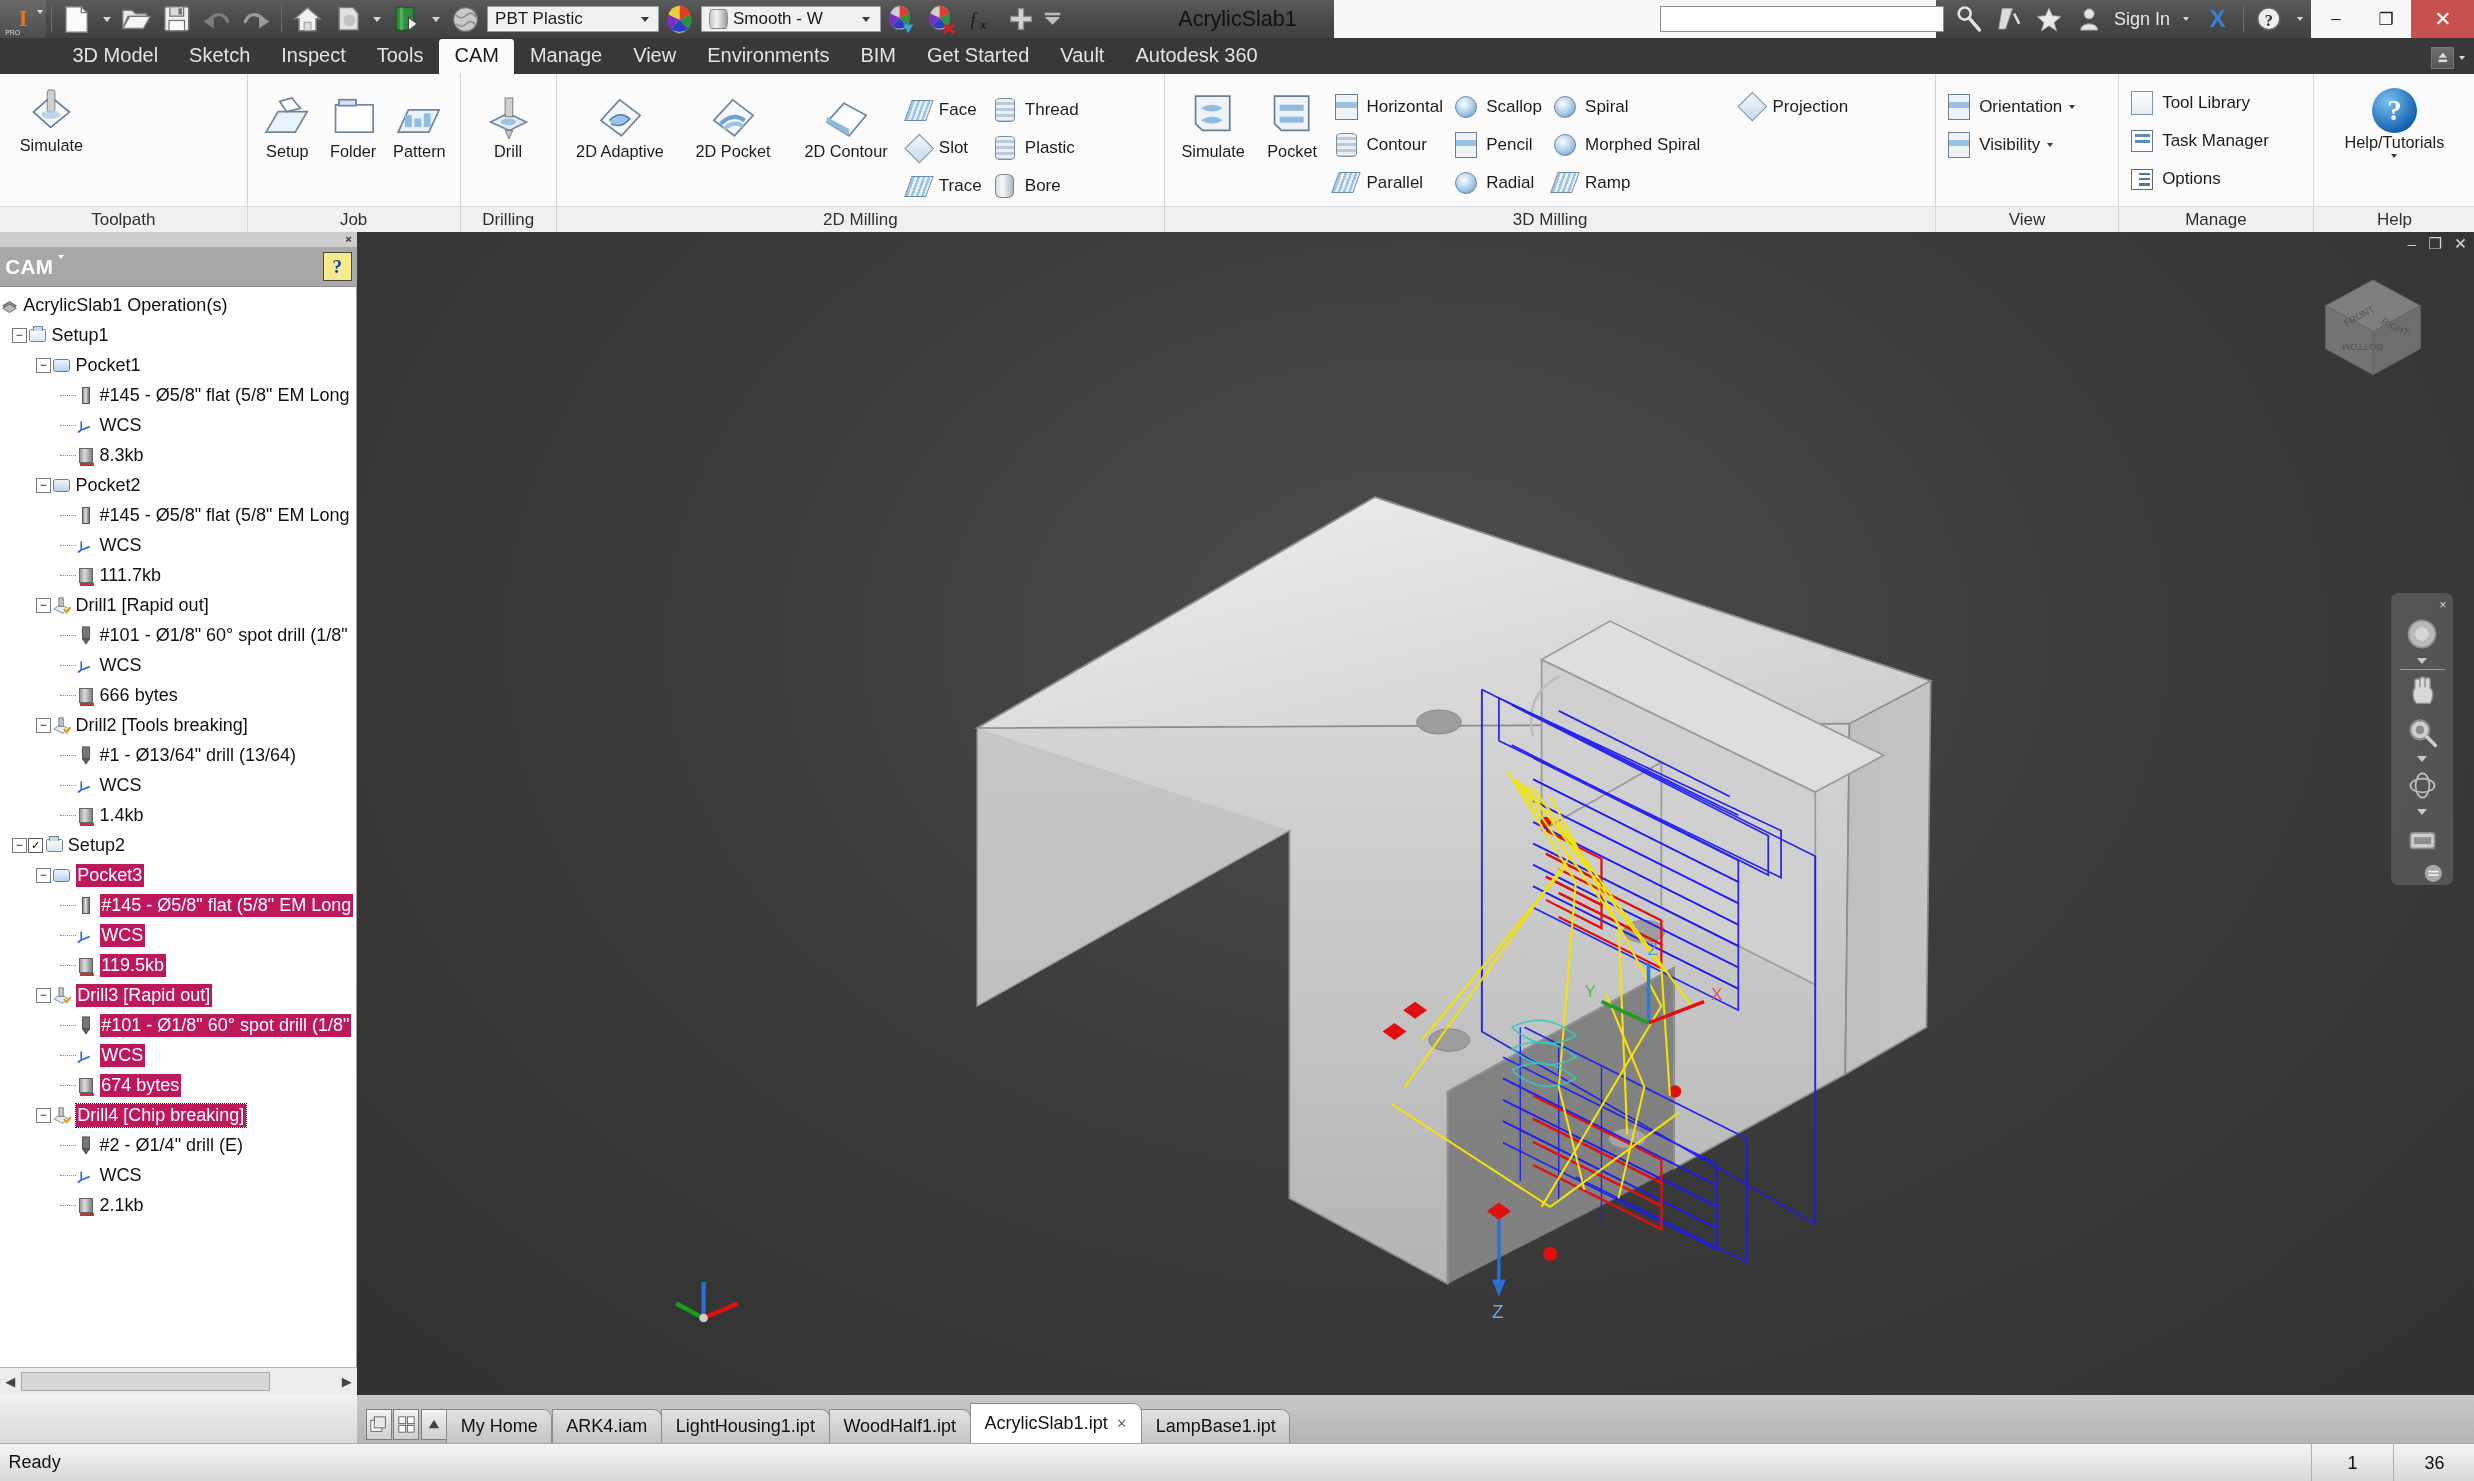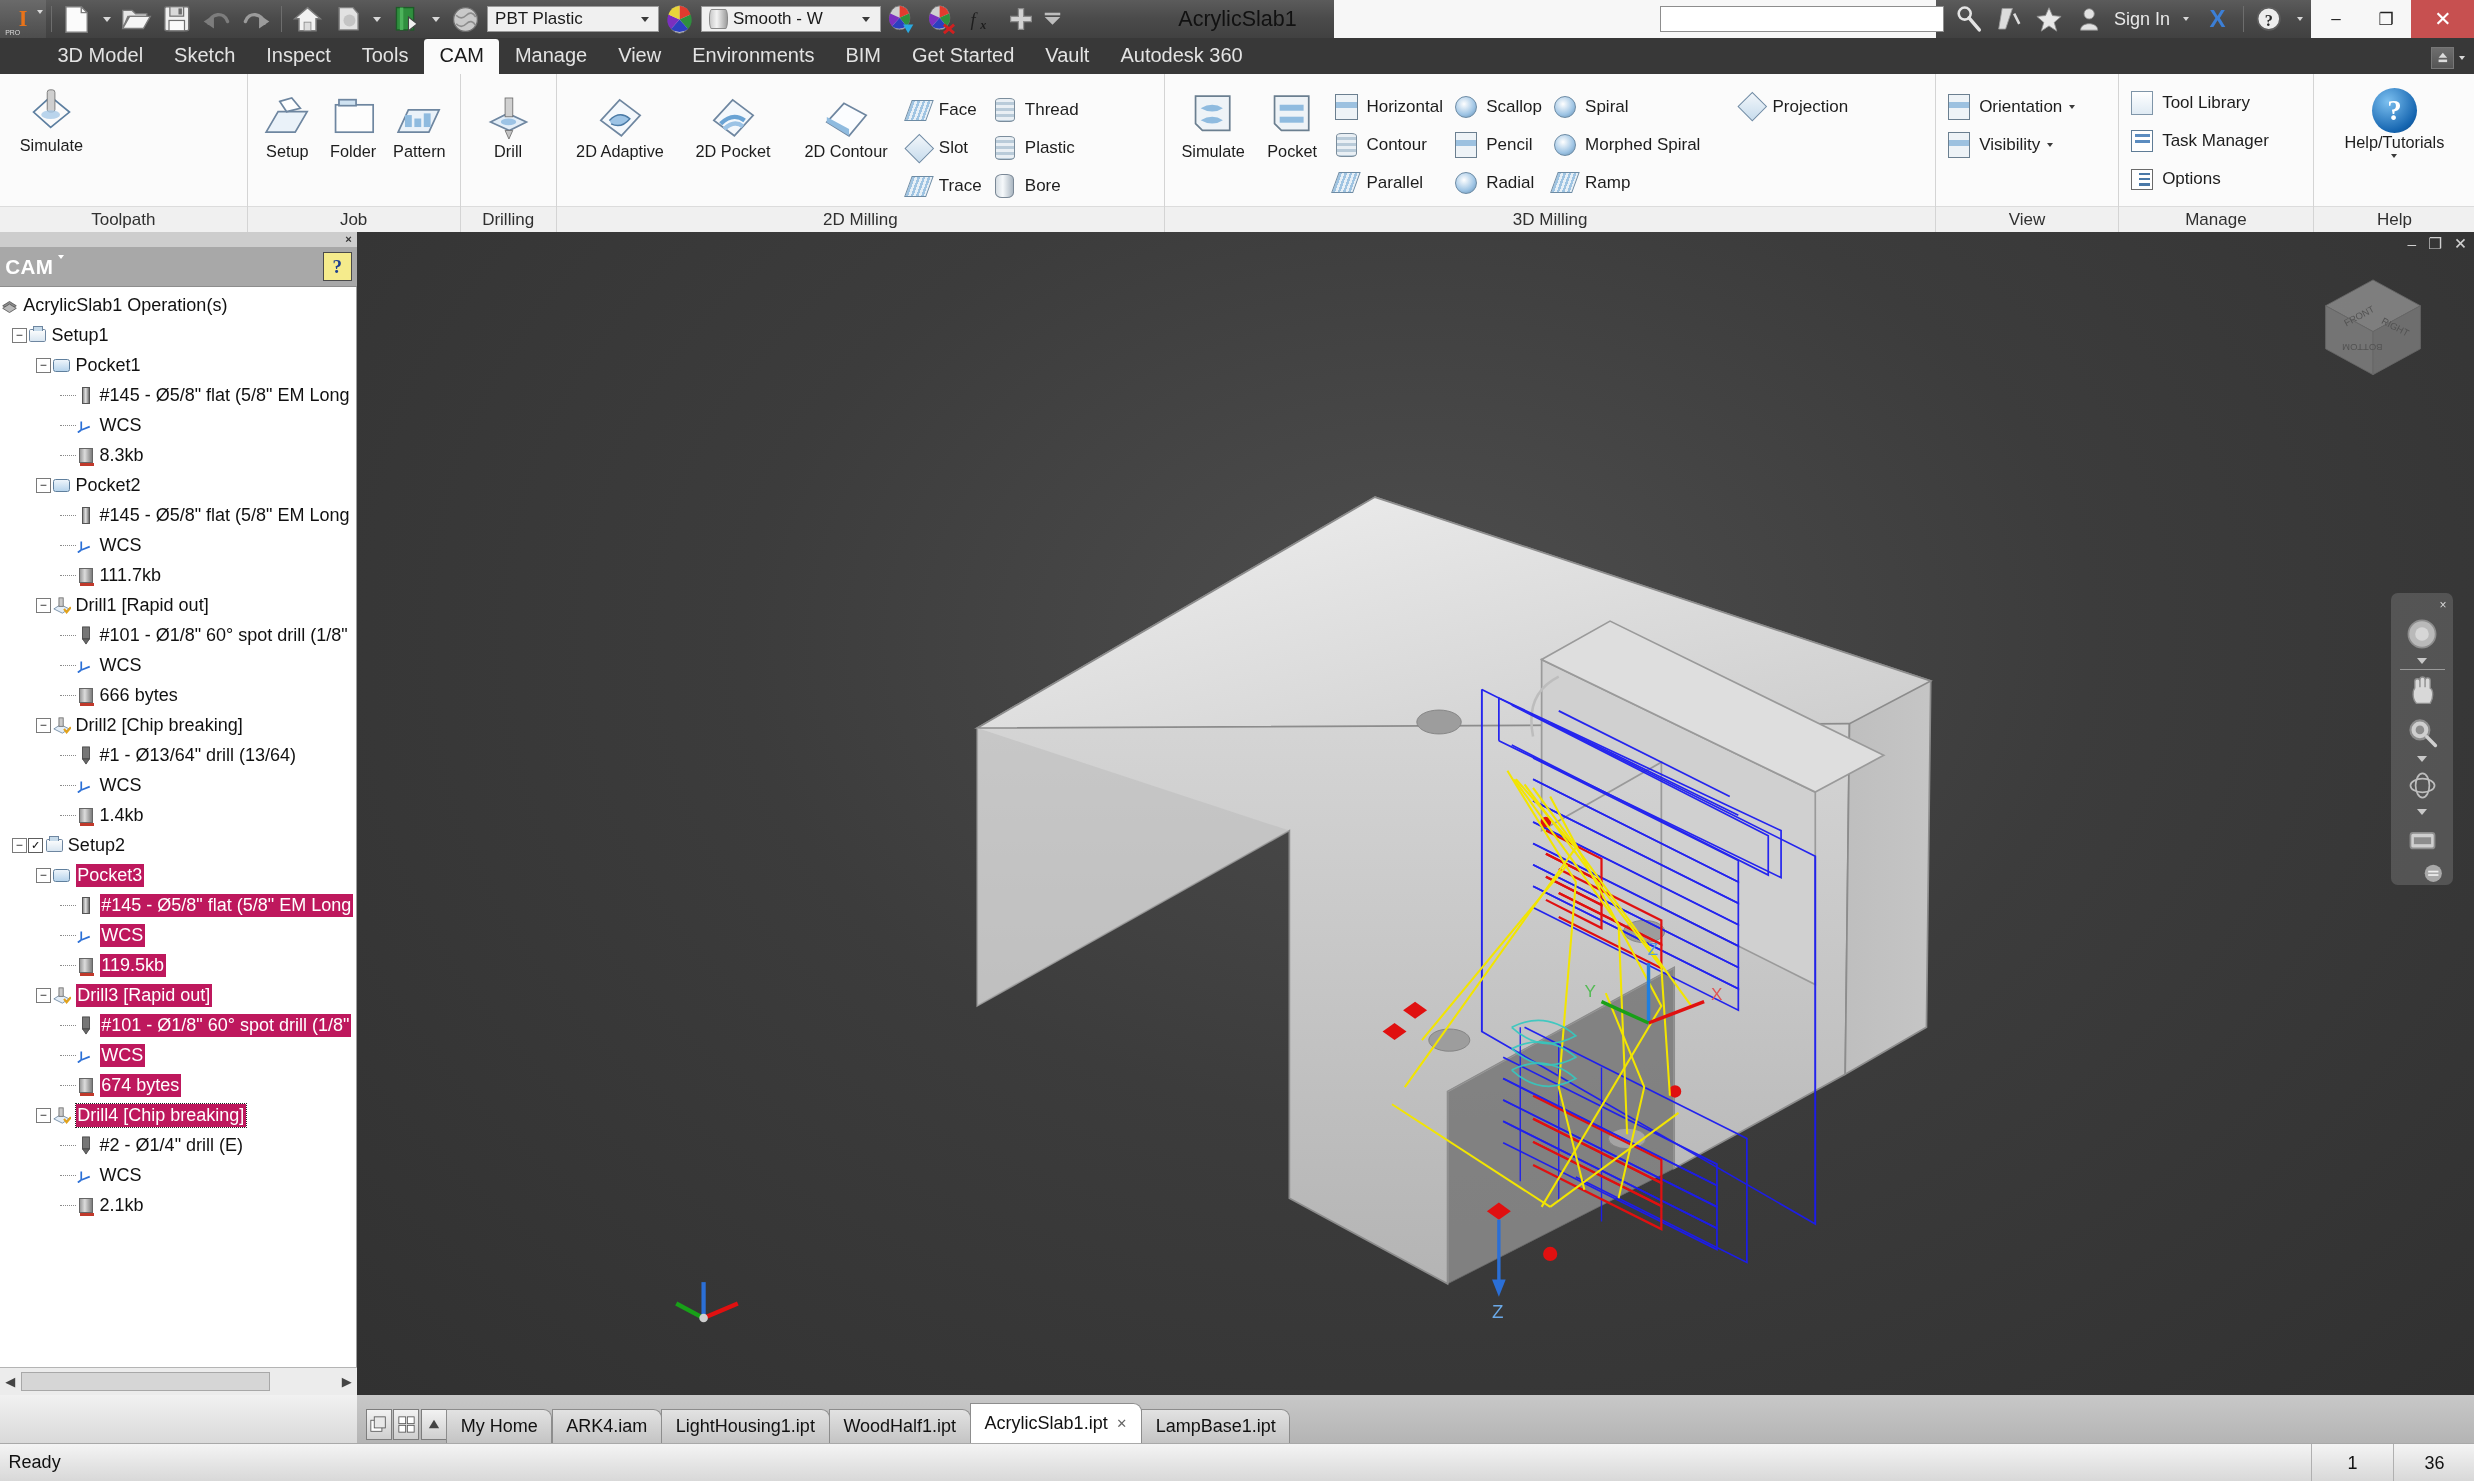--- a/index.html
+++ b/index.html
@@ -81,21 +81,21 @@
   .tb-signin { color:#e9e9e9; font-size:18px; padding:0 5.2px; white-space:nowrap; }
   .winbtn {
     width: 50px; height:38px; display:flex; align-items:center; justify-content:center;
     background:#f7f7f7; color:#222; font-size:17px;
   }
   .winbtn.close { background:#c75050; color:#fff; font-size:20.6px; width:64px;}
 
   
   #ribbon-tabs {
     position:absolute; top:38px; left:0; width:2475px; height:36px;
-    background:#383838; display:flex; align-items:flex-end; padding-left:42px;
+    background:#383838; display:flex; align-items:flex-end; padding-left:57px;
   }
   .rtab {
     font-size: 20px; color:#e3e3e3; padding: 5.2px 15.5px 6.9px 15.5px; white-space:nowrap;
   }
   .rtab.active {
     background:#fbfbfb; color:#1a1a1a; border-radius: 3.4px 3.4px 0 0;
   }
   #ribbon-tabs .tabs-right {
     margin-left:auto; display:flex; align-items:center; gap:5.2px; padding: 0 10.3px 5.2px 0;
   }
@@ -977,21 +977,21 @@
       <span class="tspacer" style="width:12px;display:inline-block"></span>
       <span class="tspacer" style="width:24px;display:inline-block"></span>
       <span class="tbox">−</span>
       <span class="ticon">
         <svg width="19" height="17" viewBox="0 0 22 20">
           <path d="M2,14 L10,9 L20,14 L12,19 Z" fill="#e4eef8" stroke="#6e86a0"></path>
           <rect x="8" y="1" width="5" height="10" fill="#c9c9c9" stroke="#6e6e6e"></rect>
           <path d="M14,14 l3,4 l5,-6" stroke="#e3a21a" stroke-width="2.5" fill="none"></path>
         </svg>
       </span>
-      <span class="">Drill2 [Chip breaking]</span>
+      <span class="">Drill2 [Tools breaking]</span>
     </div>
     <div class="trow">
       <span class="tspacer" style="width:12px;display:inline-block"></span>
       <span class="tspacer" style="width:24px;display:inline-block"></span>
       <span class="tspacer" style="width:24px;display:inline-block"></span>
       <span class="tspacer" style="width:16.3px;display:inline-block;border-top:0.9px dotted #8a8a8a"></span>
       <span class="ticon">
         <svg width="12" height="19" viewBox="0 0 14 22">
           <rect x="3" y="1" width="8" height="14" fill="#777" stroke="#444"></rect>
           <polygon points="3,15 11,15 7,21" fill="#666" stroke="#444"></polygon>

